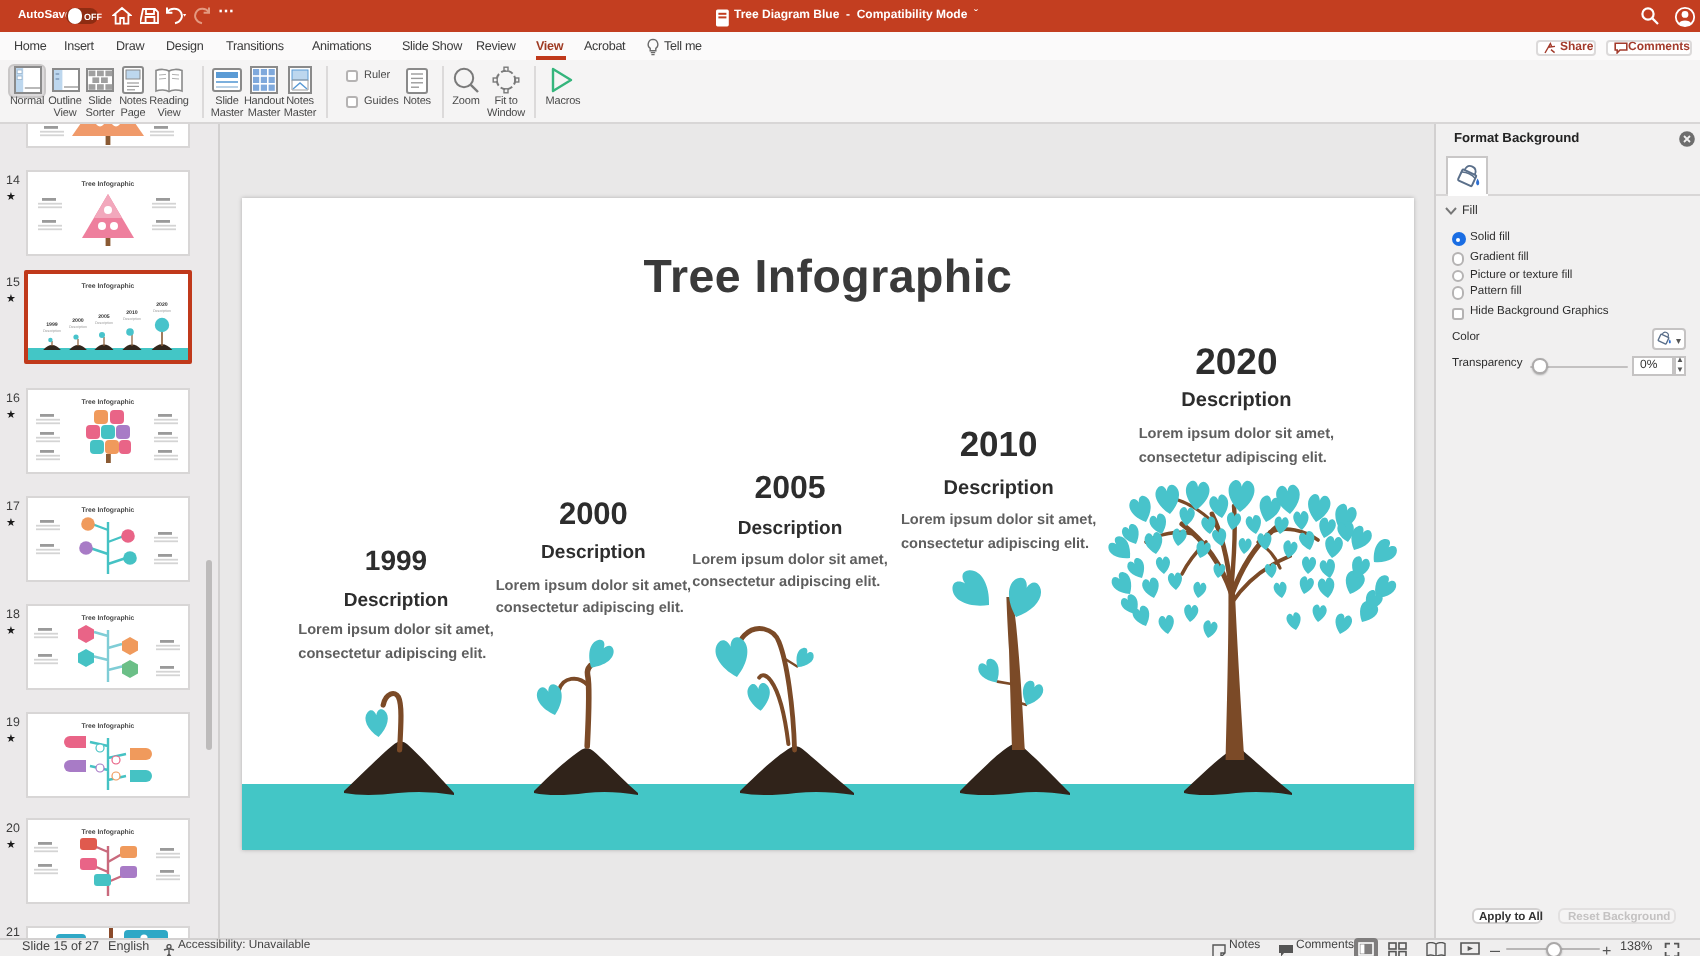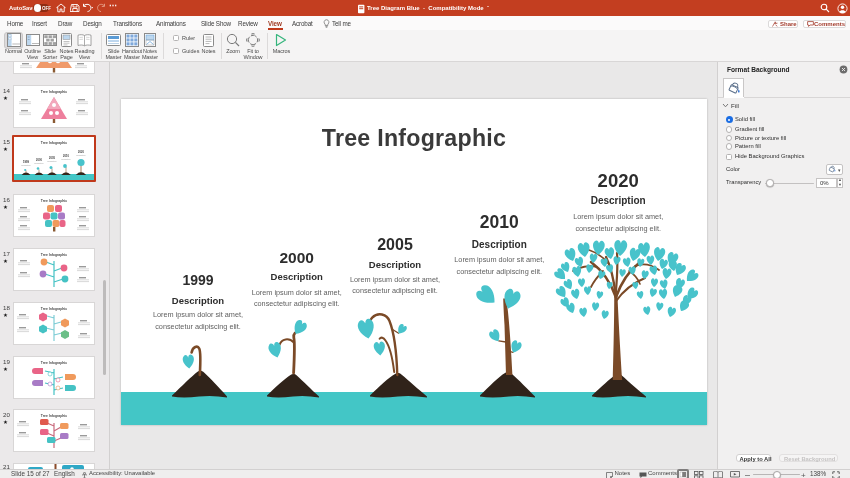--- a/index.html
+++ b/index.html
@@ -30,21 +30,21 @@
 
 #rpanel { position:absolute; left:717px; top:62px; width:133px; height:407px; background:#F1F0F0; border-left:1px solid #D2D0D0; }
 
 
 #statusbar { position:absolute; left:0; top:469px; width:850px; height:9px; background:#EFEEEE; border-top:1px solid #D2D0D0; }
 .sbtext { position:absolute; top:-0.2px; font-size:6.3px; color:#444; white-space:nowrap; }
 
 
 .year { position:absolute; font-weight:bold; color:#2d2d2d; text-align:center; transform:translateX(-50%); line-height:1; }
 .desc { position:absolute; font-weight:bold; color:#2d2d2d; text-align:center; transform:translateX(-50%); line-height:1; }
-.lorem { position:absolute; color:#5f5f5f; text-align:center; transform:translateX(-50%); }
+.lorem { position:absolute; color:#5f5f5f; text-align:left; transform:translateX(-50%);font-weight:bold; }
 </style>
 </head>
 <body>
 
 <div id="titlebar">
   <span class="abs" style="left:9px;top:5px;font-size:5.8px;font-weight:bold;color:#fff;">AutoSave</span>
   <span class="abs" style="left:33px;top:3.5px;width:16px;height:8.5px;background:#8E2C12;border-radius:5px;"></span>
   <span class="abs" style="left:33.5px;top:4px;width:7.5px;height:7.5px;background:#fff;border-radius:50%;"></span>
   <span class="abs" style="left:42px;top:5.5px;font-size:4.5px;font-weight:bold;color:#fff;">OFF</span>
   <svg class="abs" style="left:56px;top:3px;" width="10" height="10" viewBox="0 0 10 10">

